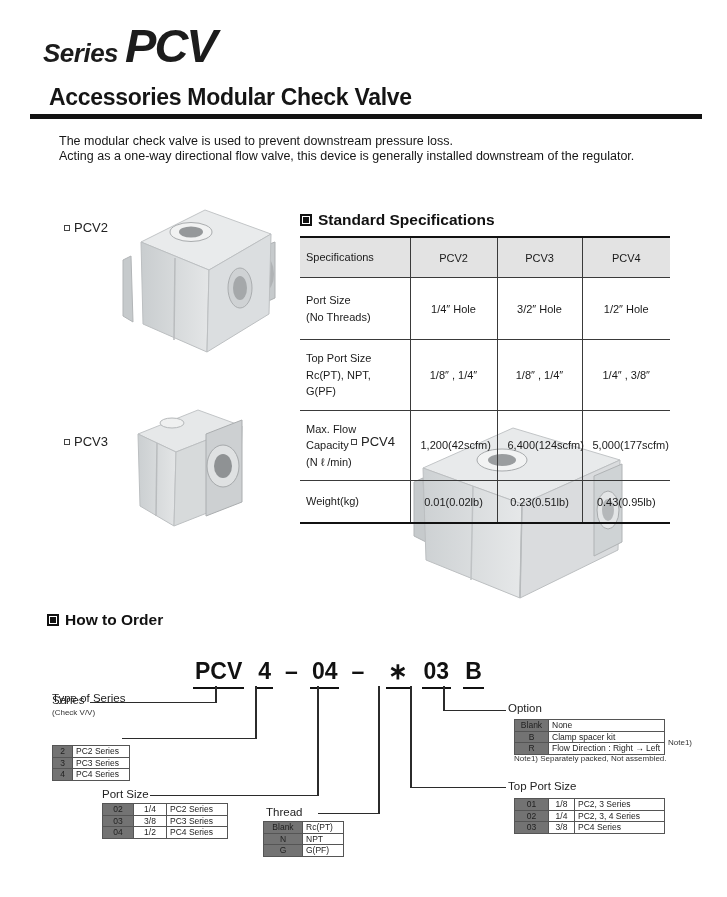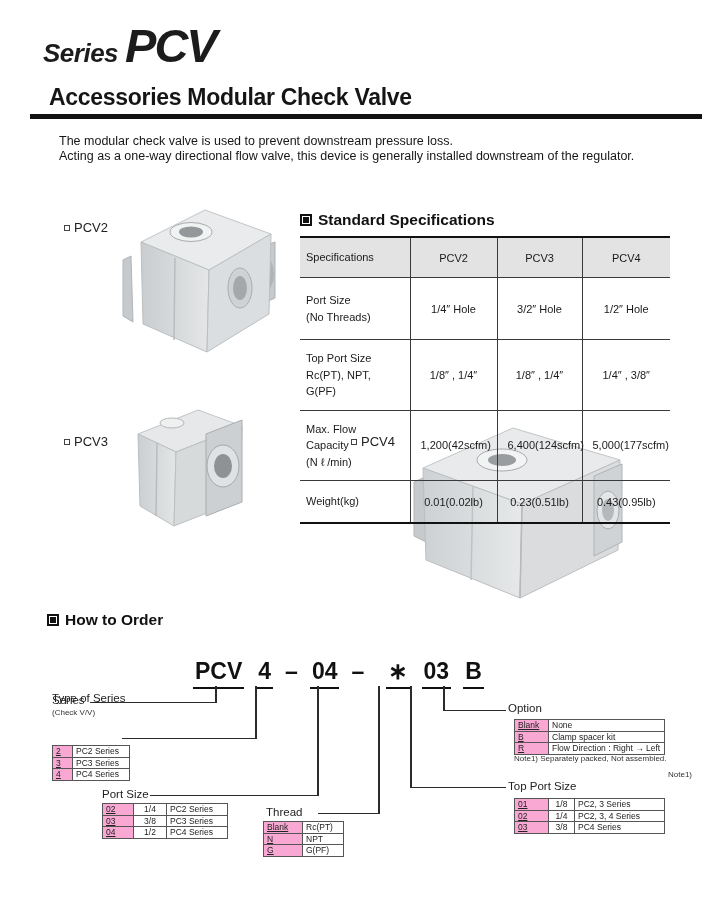--- a/index.html
+++ b/index.html
@@ -45,21 +45,21 @@
 
   .hline,.vline{background:#2b2b2b;}
   .hline{height:1.5px;} .vline{width:1.5px;}
 
   .olabel{font-size:11.5px;color:#222;}
   .osub{font-size:8px;color:#333;}
 
   
   .mini{border:1.5px solid #555;font-size:8.5px;color:#222;}
   .mini td{border:1px solid #555;height:10.5px;line-height:10px;padding:0 3px;white-space:nowrap;}
-  .mini td.k{background:#f9a8d4;text-decoration:underline;}
+  .mini td.k{background:#737373;text-align:center;}
   .mini td.c{text-align:center;}
   .note{font-size:8px;color:#333;}
 </style>
 </head>
 <body>
 
 <div id="page">
 
   <div class="abs series-line">
     <span class="series-word">Series</span>
@@ -319,21 +319,21 @@
     <tr>
       <td class="k">B</td>
       <td>Clamp spacer kit</td>
         </tr>
     <tr>
       <td class="k">R</td>
       <td>Flow Direction : Right → Left</td>
         </tr>
   </tbody>
     </table>
-  <div class="abs note" style="left:668px;top:770px;">Note1)</div>
+  <div class="abs note" style="left:668px;top:738px;">Note1)</div>
   <div class="abs note" style="left:514px;top:754px;">Note1) Separately packed, Not assembled.</div>
 
   <div class="abs olabel" style="left:508px;top:780px;">Top Port Size</div>
   <table class="abs mini" style="left:514px;top:798px;">
     <colgroup>
         <col style="width:34px">
         <col style="width:26px">
         <col style="width:90px">
       </colgroup>
     <tbody>

